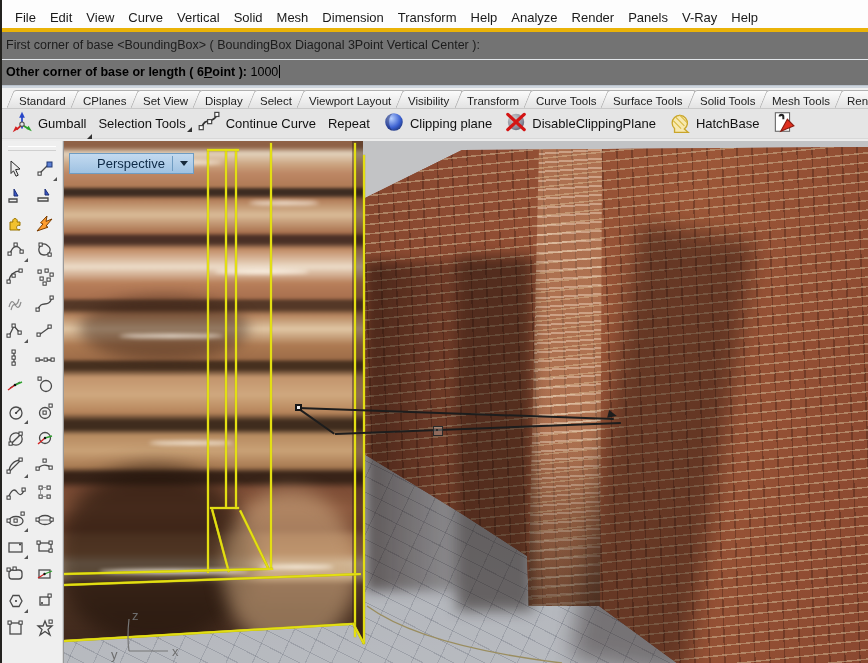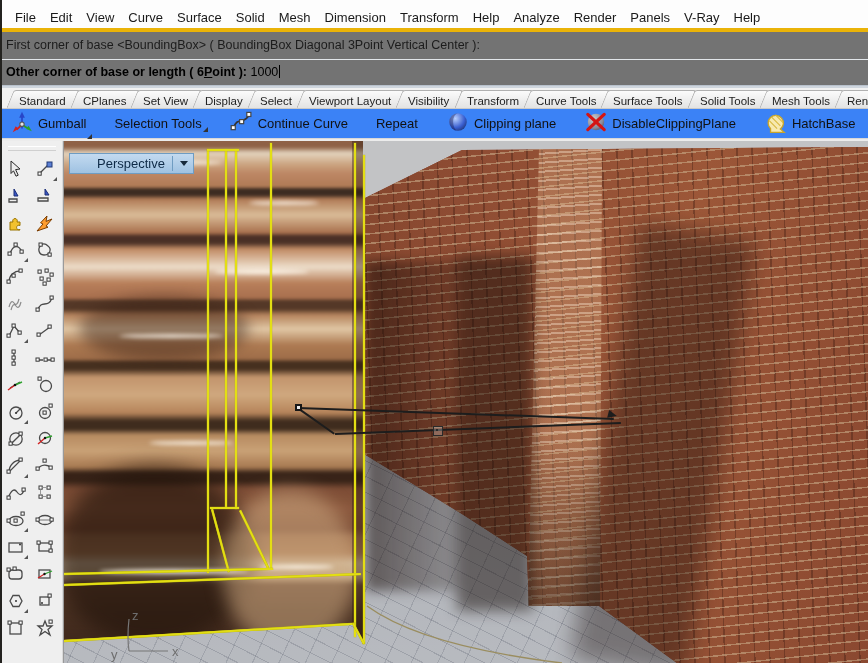--- a/index.html
+++ b/index.html
@@ -24,21 +24,21 @@
   .cmd2 .val{font-weight:normal;}
   .caret{display:inline-block;width:1px;height:13px;background:#000;vertical-align:-2px;margin-left:1px;}
 
   
   .tabbar{height:20px;background:#f2f2f2;border-bottom:1px solid #c9c9c9;display:flex;align-items:flex-end;padding-left:10px;overflow:hidden;}
   .tab{height:17px;line-height:17px;padding:0 9px;margin-right:-3px;background:linear-gradient(#fbfbfb,#e3e3e3);
        border:1px solid #b0b0b0;border-bottom:none;transform:skewX(-22deg);border-radius:3px 3px 0 0;cursor:default;}
   .tab>span{display:inline-block;transform:skewX(22deg);font-size:11.5px;color:#222;white-space:nowrap;}
 
   
-  .toolbar{height:29px;background:#3b82f6;border-bottom:1px solid #d8d8d8;display:flex;align-items:center;padding-left:8px;gap:20px;}
+  .toolbar{height:29px;background:#e5e5e5;border-bottom:1px solid #d8d8d8;display:flex;align-items:center;padding-left:8px;gap:4px;}
   .titem{display:flex;align-items:center;gap:4px;padding:1px 6px 1px 2px;position:relative;border-radius:2px;cursor:default;}
   .titem .tlabel{font-size:13px;color:#111;white-space:nowrap;}
   .titem.flyout::after{content:"";position:absolute;right:0px;bottom:0px;border-left:5px solid transparent;border-bottom:5px solid #333;}
   .ticon{width:24px;height:24px;flex:0 0 auto;}
 
   
   .main{display:flex;height:530px;border-top:2px solid #ececec;background:#efefef;}
   .lefttools{width:62px;flex:0 0 62px;background:#efefef;border-right:1px solid #dadada;padding-top:2px;}
   .grip{height:3px;border-top:1px solid #fff;border-bottom:1px solid #cfcfcf;margin:3px 6px 5px 8px;}
   .ltgrid{display:grid;grid-template-columns:27px 27px;justify-content:center;grid-auto-rows:27px;row-gap:0px;column-gap:2px;}
@@ -124,21 +124,21 @@
 <body>
 
 <div class="win-edge"></div>
 <div class="topstrip"></div>
 
 <div class="menubar" id="menubar">
     <span class="mi">File</span>
     <span class="mi">Edit</span>
     <span class="mi">View</span>
     <span class="mi">Curve</span>
-    <span class="mi">Surface</span>
+    <span class="mi">Vertical</span>
     <span class="mi">Solid</span>
     <span class="mi">Mesh</span>
     <span class="mi">Dimension</span>
     <span class="mi">Transform</span>
     <span class="mi">Help</span>
     <span class="mi">Analyze</span>
     <span class="mi">Render</span>
     <span class="mi">Panels</span>
     <span class="mi">V-Ray</span>
     <span class="mi">Help</span>

